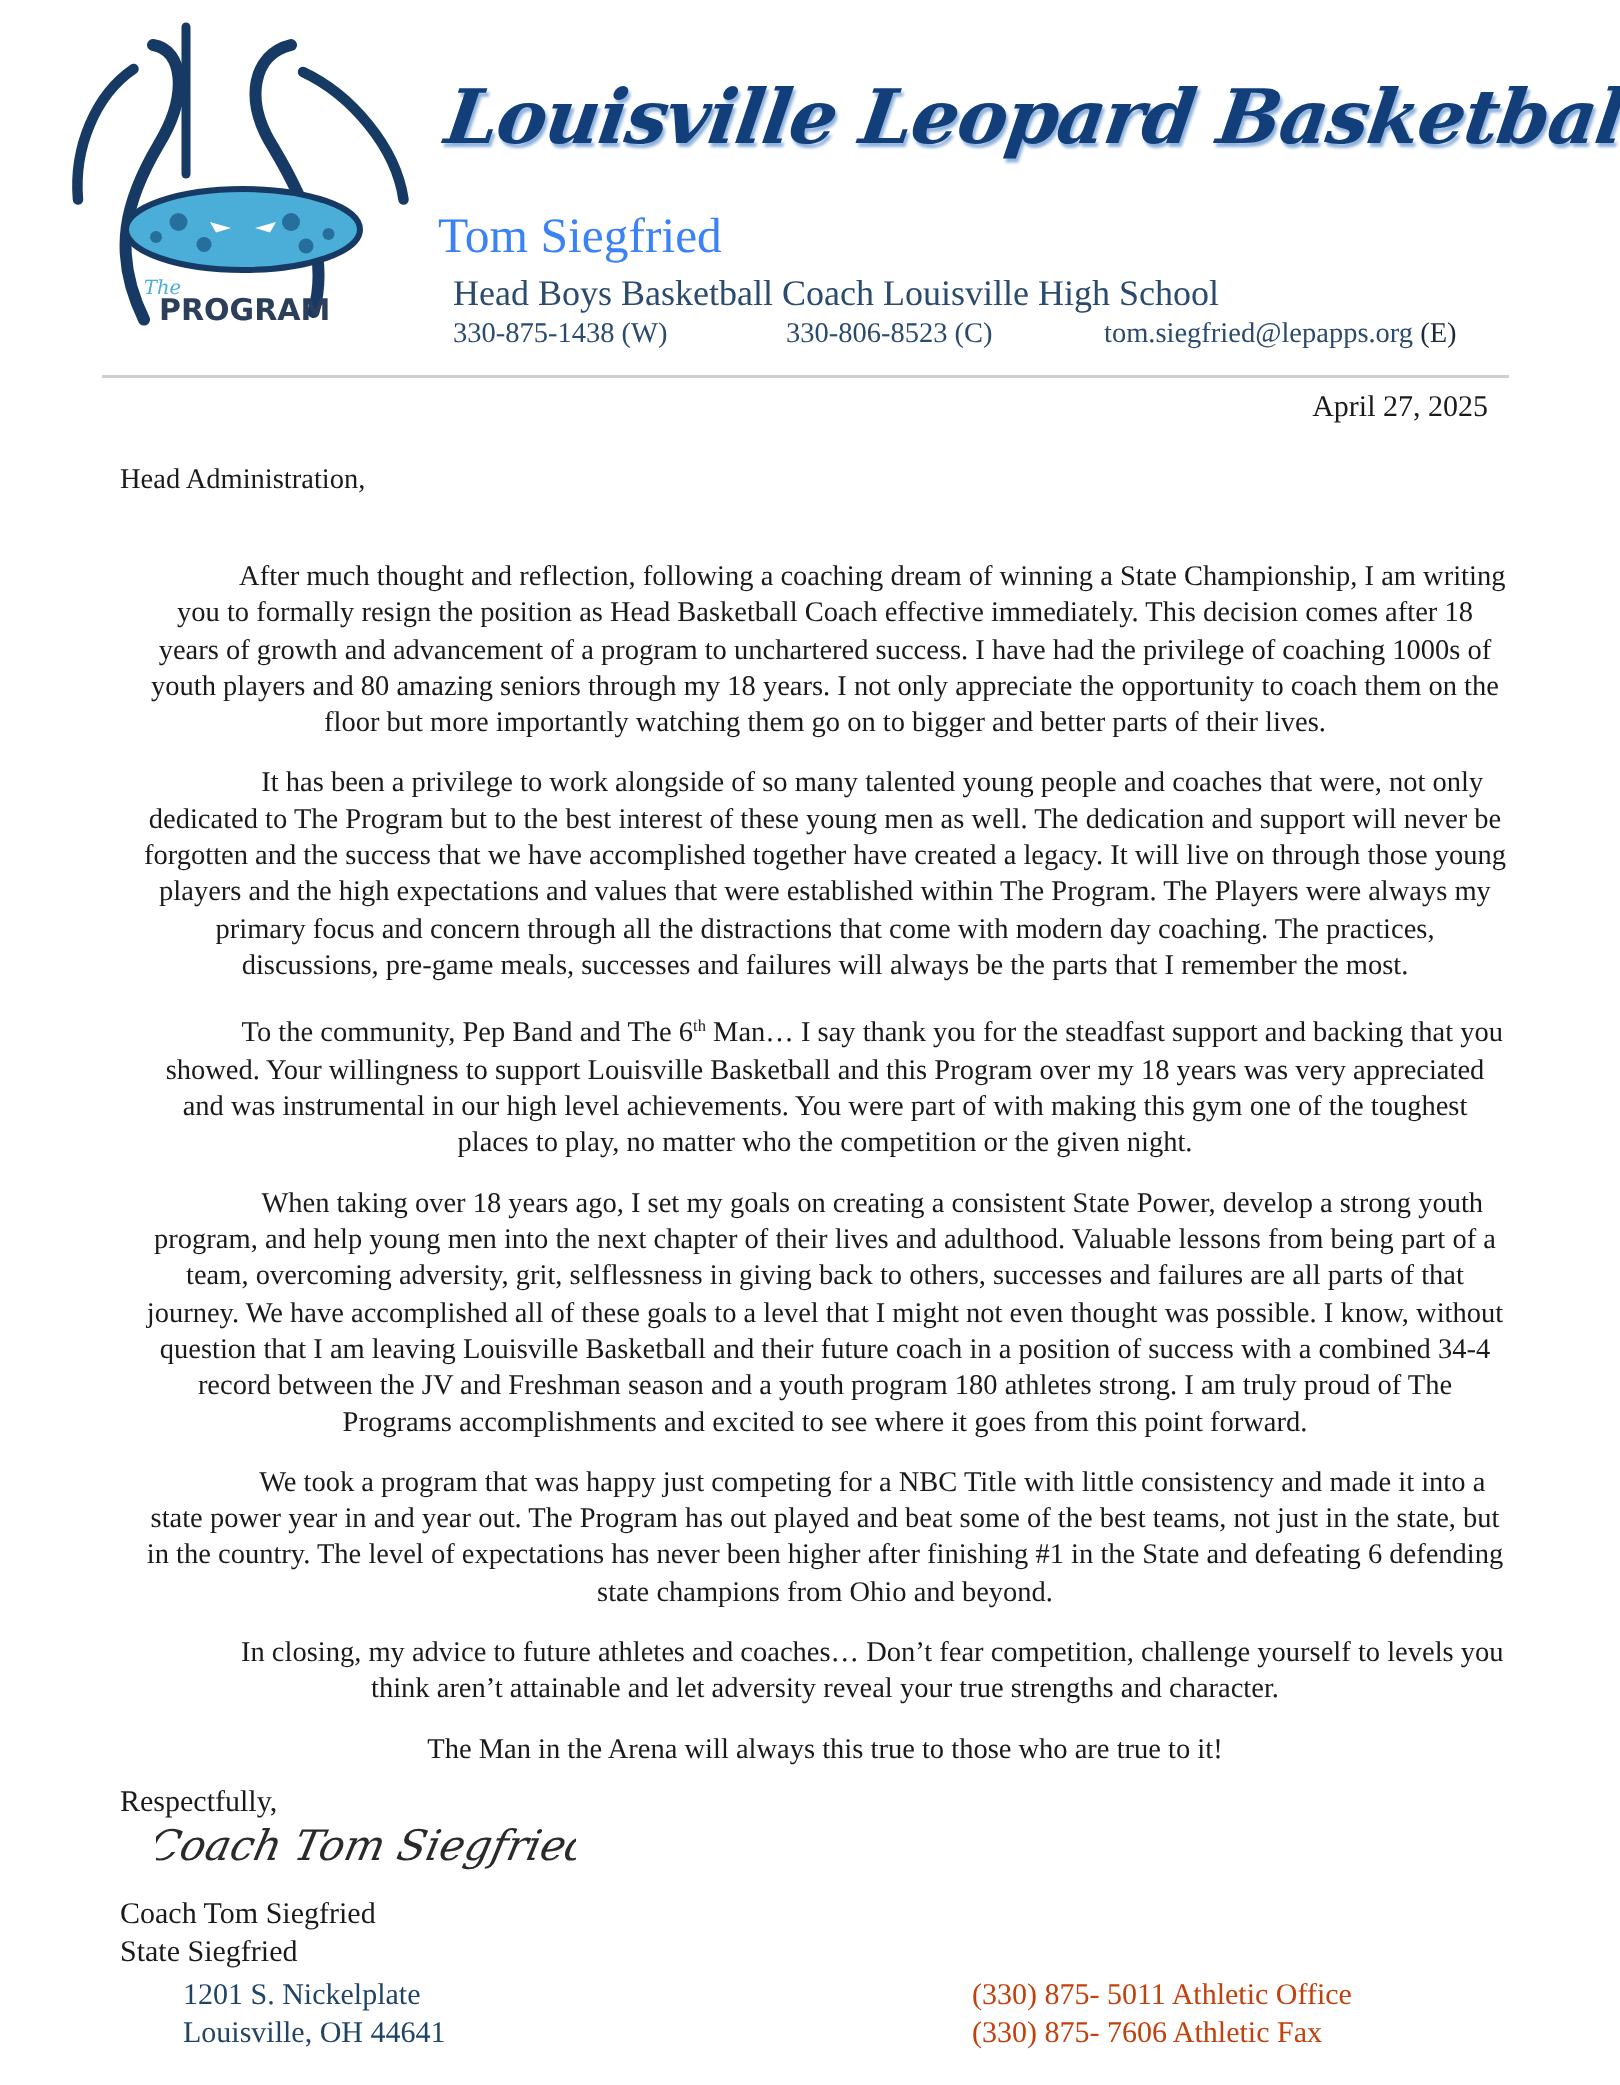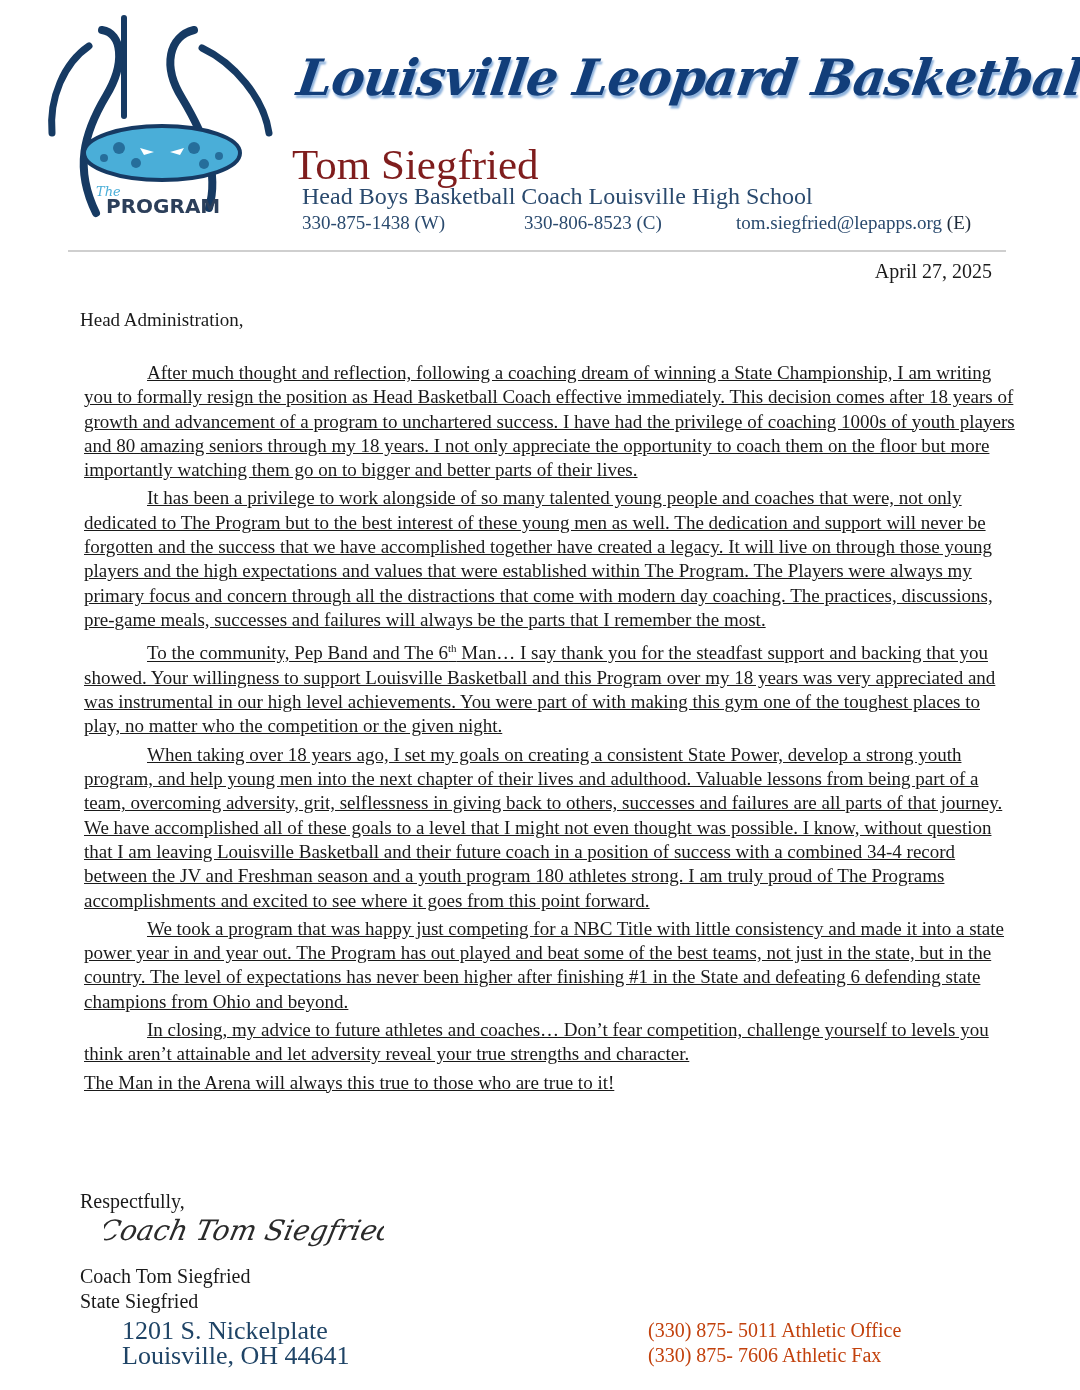--- a/index.html
+++ b/index.html
@@ -12,21 +12,21 @@
   .banner {
     position: absolute; left: 292px; top: 38px; width: 720px; height: 80px;
     font-family: "DejaVu Serif", serif; font-style: italic; font-weight: bold;
     font-size: 50px; line-height: 80px; color: #123e7a;
     letter-spacing: -1px; white-space: nowrap;
     text-shadow: 2px 3px 2px #8fb3dd;
     transform: skewX(-8deg); transform-origin: left bottom;
   }
   .name {
     position: absolute; left: 292px; top: 140px;
-    font-size: 43px; color: #7f1d1d; white-space: nowrap;
+    font-size: 33px; color: #3b82f6; white-space: nowrap;
   }
   .title {
     position: absolute; left: 302px; top: 183px;
     font-size: 24px; color: #2a4a6e; white-space: nowrap;
   }
   .contact-row {
     position: absolute; top: 212px; font-size: 19px; color: #2a4a6e; white-space: nowrap;
   }
   .contact-row .tag { color: #1d2a3a; }
   .rule {
@@ -37,27 +37,27 @@
     position: absolute; right: 88px; top: 260px; font-size: 20px; color: #1a1a1a;
   }
   .salutation {
     position: absolute; left: 80px; top: 309px; font-size: 19px;
   }
   .body-text {
     position: absolute; left: 80px; top: 357px; width: 940px;
     font-size: 19px; line-height: 24.3px;
     font-family: "Liberation Serif", serif;
   }
-  .body-text p { margin: 4px; text-indent: 63px; text-align: left; text-decoration: underline; }
+  .body-text p { margin: 16px; text-indent: 63px; text-align: center; }
   .body-text p.noindent { text-indent: 0; }
   .closing { position: absolute; left: 80px; top: 1163px; font-size: 20px; margin-top: 27px; }
   .signature { position: absolute; left: 104px; top: 1198px; width: 280px; height: 62px; }
   .signer { position: absolute; left: 80px; top: 1264px; font-size: 20px; line-height: 25px; }
   .address {
-    position: absolute; left: 122px; top: 1318px; font-size: 26px; line-height: 25px; color: #1f4466;
+    position: absolute; left: 122px; top: 1318px; font-size: 20px; line-height: 25px; color: #1f4466;
   }
   .phones {
     position: absolute; left: 648px; top: 1318px; font-size: 20px; line-height: 25px; color: #c2410c;
   }
 </style>
 </head>
 <body>
 
 <svg class="logo" viewBox="0 0 236 222">
   <g fill="none" stroke="#163a63" stroke-linecap="round">

